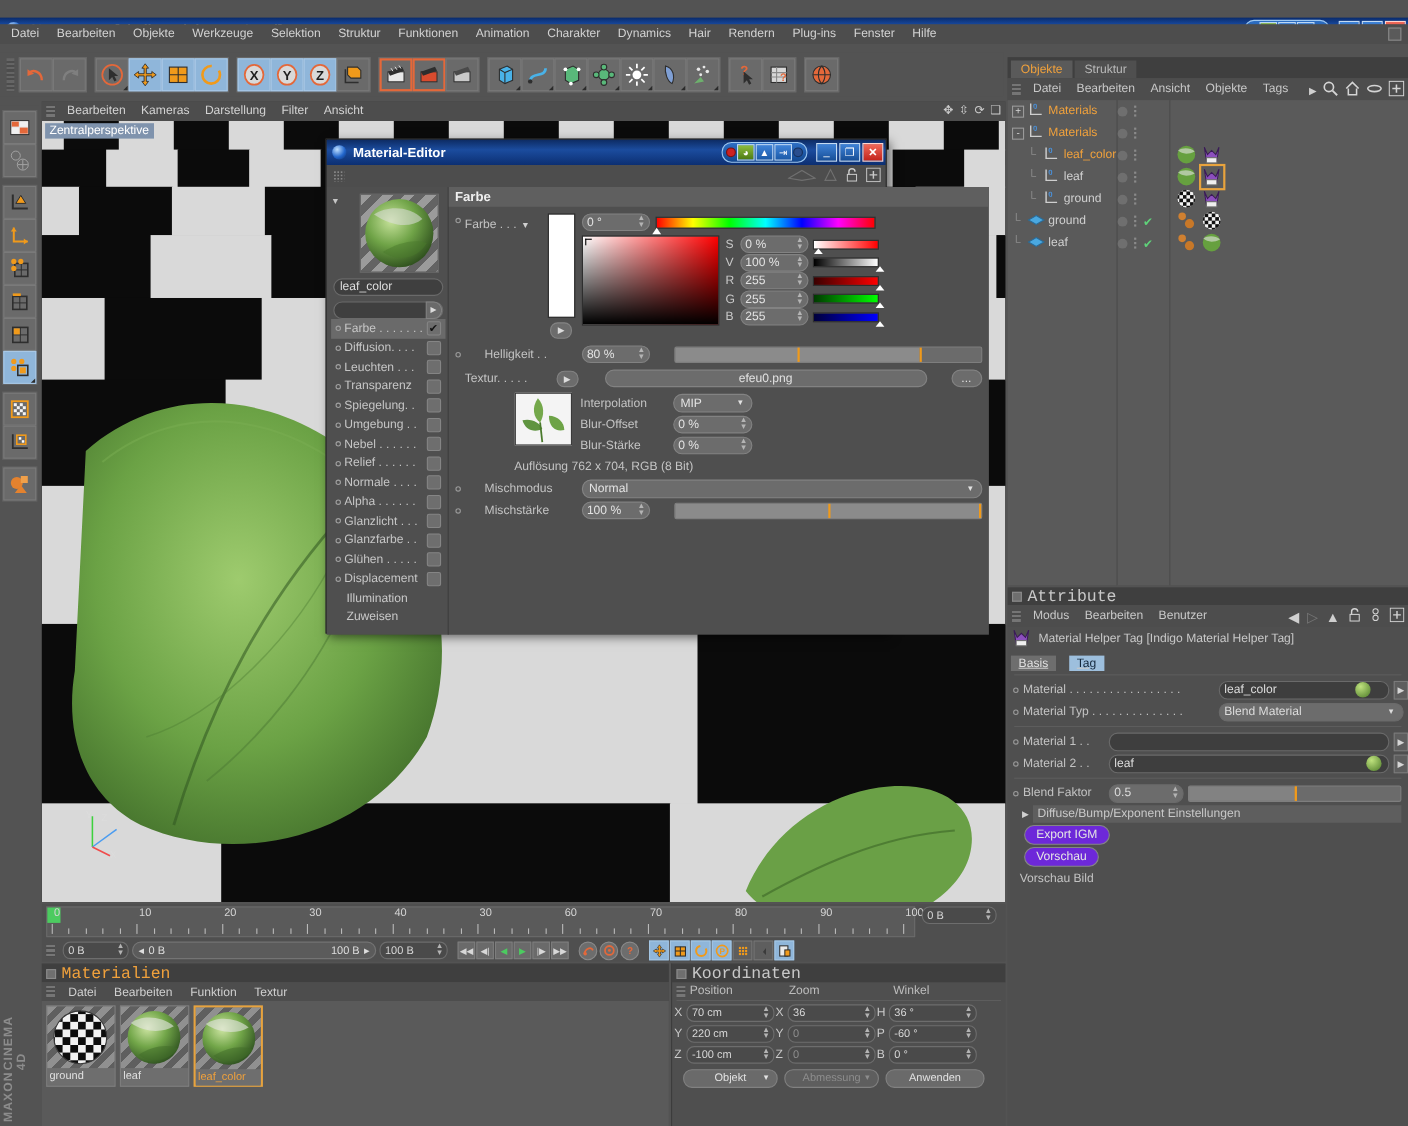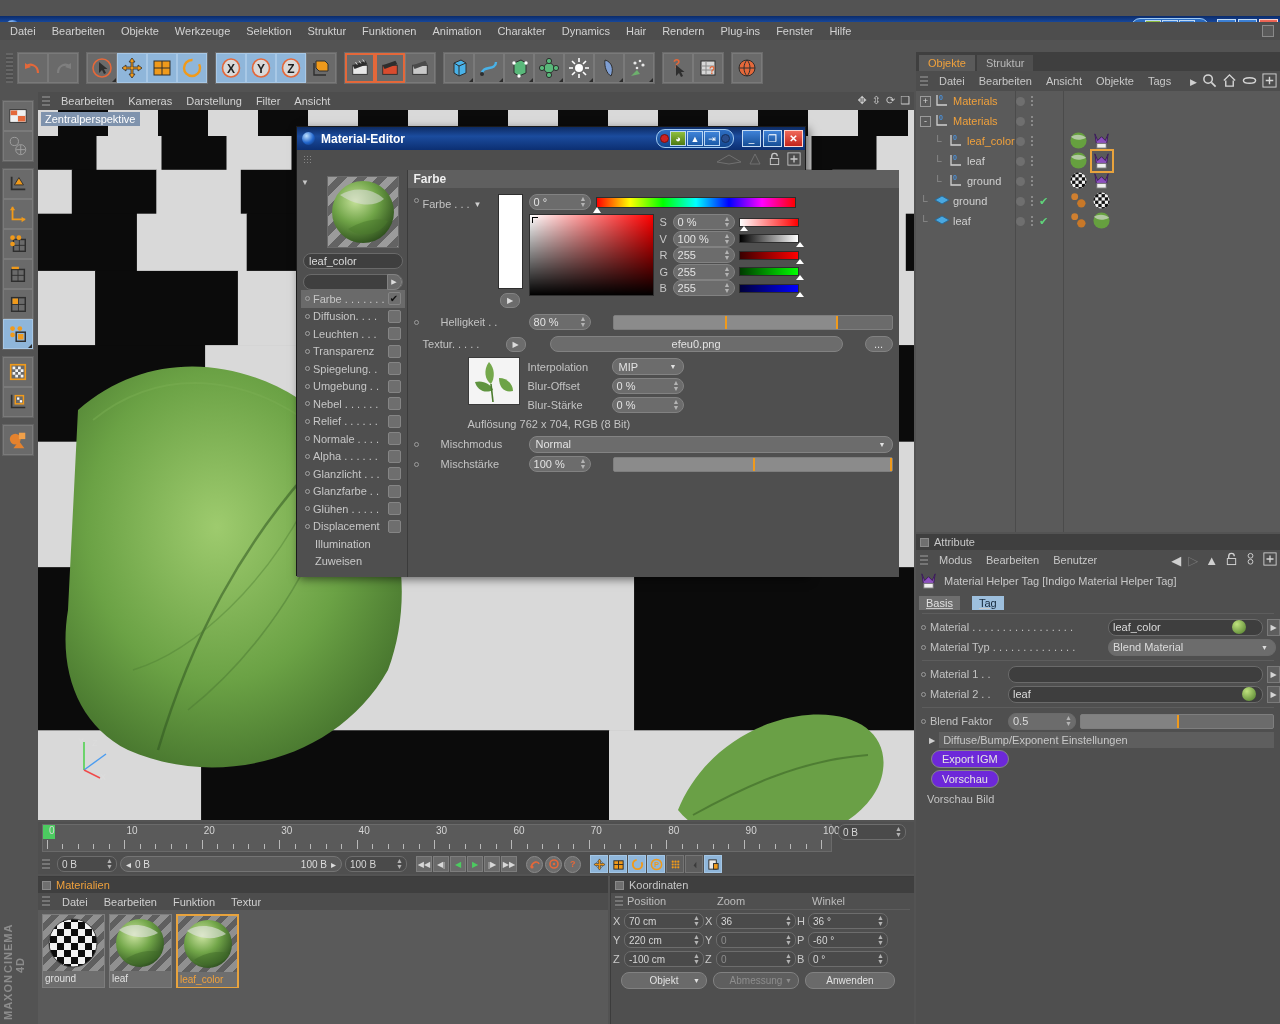--- a/index.html
+++ b/index.html
@@ -97,21 +97,21 @@
   .rbtn{width:17px;height:17px;border-radius:50%;border:1px solid #8a8a8a;background:#6d6d6d;
     display:flex;align-items:center;justify-content:center;}
   .obtn{width:18px;height:18px;background:#8fb6da;border:1px solid #a4c6e4;
     display:flex;align-items:center;justify-content:center;}
 
   
   #matpanel{position:absolute;left:38px;top:876px;width:570px;height:148px;background:#4f4f4f;
     border-top:1px solid #3c3c3c;}
   .panel-head{height:16px;background:#3f3f3f;display:flex;align-items:center;padding-left:4px;gap:5px;}
   .panel-head .sq{width:9px;height:9px;background:#6f6f6f;border:1px solid #8a8a8a;}
-  .panel-head .ttl{font-size:11px;}
+  .panel-head .ttl{font-size:15px;font-family:Liberation Mono, monospace;}
   .panel-menu{height:17px;background:#4d4d4d;display:flex;align-items:center;}
   .panel-menu .mi{padding:0 8px;font-size:11px;color:#cfcfcf;}
   #matlist{position:absolute;left:0;top:33px;width:570px;height:115px;background:#5a5a5a;
     display:flex;gap:4px;padding:4px;}
   .matthumb{width:63px;height:74px;background:#6e6e6e;border:1px solid #7d7d7d;}
   .matthumb.sel{border:2px solid #e8a33d;}
   .matsphere{width:100%;height:56px;position:relative;overflow:hidden;
     background:repeating-linear-gradient(135deg,#909090 0 6px,#5f5f5f 6px 12px);}
   .matname{height:15px;font-size:10px;padding-left:2px;line-height:15px;color:#e0e0e0;background:#6e6e6e;}
   .matthumb.sel .matname{color:#f0a13c;}

